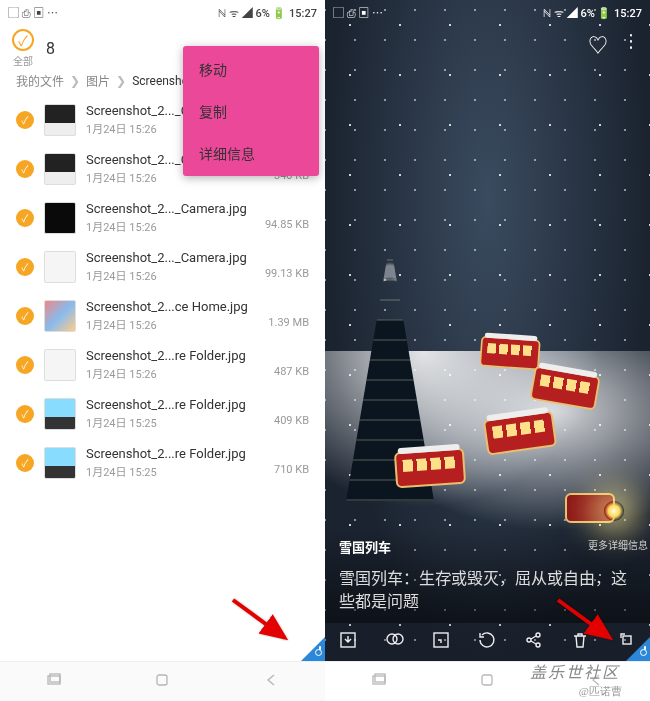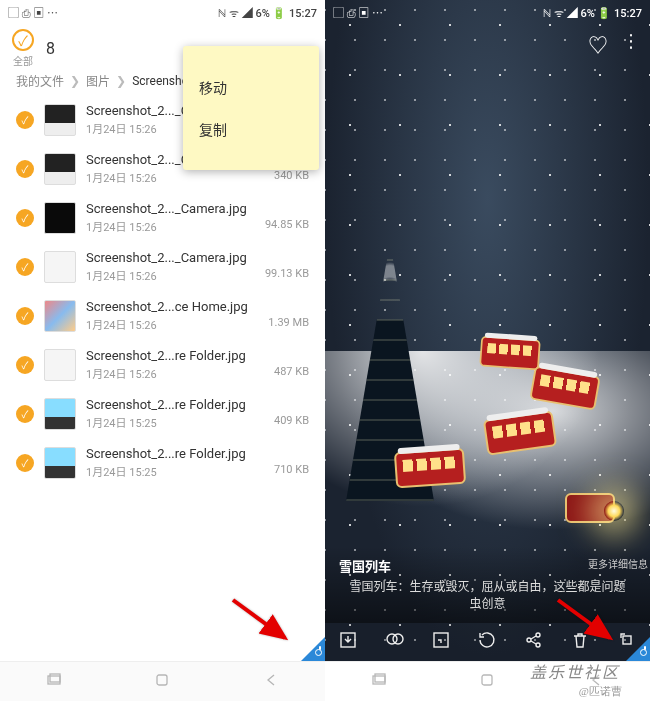--- a/index.html
+++ b/index.html
@@ -27,21 +27,21 @@
   .thumb { width: 32px; height: 32px; background: #333; border: 1px solid #ddd; border-radius: 2px; flex-shrink: 0; }
   .thumb.t1 { background: linear-gradient(#222 0 60%, #eee 60% 100%); }
   .thumb.t2 { background: #0a0a0a; }
   .thumb.t3 { background: #f5f5f5; }
   .thumb.t4 { background: linear-gradient(135deg,#e88,#8be,#fc8); }
   .thumb.t5 { background: linear-gradient(#8df 0 60%, #333 60% 100%); }
   .file-info { flex: 1; min-width: 0; }
   .file-name { font-size: 13px; color: #333; white-space: nowrap; overflow: hidden; text-overflow: ellipsis; }
   .file-meta { font-size: 11px; color: #999; display: flex; justify-content: space-between; margin-top: 2px; }
   
-  .context-menu { position: absolute; top: 46px; right: 6px; background: #fef9c3; border-radius: 3px; box-shadow: 0 2px 10px rgba(0,0,0,.3); z-index: 5; width: 136px; padding: 20px 0; }
+  .context-menu { position: absolute; top: 46px; right: 6px; background: #ec4899; border-radius: 3px; box-shadow: 0 2px 10px rgba(0,0,0,.3); z-index: 5; width: 136px; padding: 2px 0; }
   .menu-item { padding: 11px 16px; font-size: 14px; color: #333; }
   .menu-item.highlighted { outline: 3px solid #e30000; outline-offset: -2px; }
   
   .nav-bar { height: 40px; background: #fafafa; display: flex; align-items: center; justify-content: space-around; color: #888; border-top: 1px solid #eee; }
   .nav-bar svg, .nav-bar .nav-shape { opacity: .6; }
   .nav-shape { width: 14px; height: 14px; }
   
   .wallpaper-area { flex: 1; position: relative; background: radial-gradient(ellipse at 50% 30%, #3a4b5f, #1b2330 70%); overflow: hidden; }
   .snow { position: absolute; inset: 0; background-image:
     radial-gradient(circle, rgba(255,255,255,.8) 1px, transparent 1.5px),
@@ -55,22 +55,22 @@
   .train-car::before { content:''; position:absolute; top:-6px; left:2px; right:2px; height:6px; background:#eee; border-radius:3px; }
   .train-car .windows { position:absolute; top:6px; left:6px; right:6px; height:12px; background: repeating-linear-gradient(90deg, #ffe08a 0 10px, #b51f1f 10px 14px); }
   .loco { position: absolute; bottom: 130px; right: 30px; width: 60px; height: 50px; }
   .loco .body { width: 50px; height: 30px; background: #8c1515; border-radius: 6px; position: absolute; bottom: 8px; left: 5px; border:2px solid #e8c070;}
   .loco .light { width: 20px; height: 20px; background: radial-gradient(circle,#fffbe0,#ffd95a 40%, transparent 70%); border-radius:50%; position:absolute; bottom:10px; right:-4px; box-shadow:0 0 30px 15px rgba(255,236,150,.6); }
   .snow-ground { position:absolute; bottom:110px; left:0; right:0; height:200px; background: radial-gradient(ellipse at 30% 0%, rgba(255,255,255,.85), transparent 55%), radial-gradient(ellipse at 70% 30%, rgba(255,255,255,.8), transparent 60%); }
   
   .top-icons { position: absolute; top: 30px; right: 10px; display: flex; gap: 14px; z-index: 3; color: #fff; }
   
   .caption { position: absolute; bottom: 78px; left: 0; right: 0; padding: 10px 14px; color: #fff; background: linear-gradient(transparent, rgba(0,0,0,.5)); z-index:2;}
-  .caption-title { font-size: 13px; font-weight: 600; margin-bottom: 4px; }
-  .caption-sub { font-size: 12px; color: #ddd; line-height: 1.4; text-align: center; }
+  .caption-title { font-size: 13px; font-weight: 600; margin-bottom: 12px; }
+  .caption-sub { font-size: 16px; color: #ddd; line-height: 1.4; }
   .more-info { position:absolute; right:2px; top:10px; font-size:10px; color:#ccc; }
   
   .bottom-toolbar { position: absolute; bottom: 40px; left: 0; right: 0; height: 38px; display: flex; align-items: center; justify-content: space-around; color: #eee; background: rgba(0,0,0,.1); z-index:2;}
   .tool-icon { width: 20px; height: 20px; }
   
   .watermark { position: absolute; bottom: 18px; right: 30px; color: #888; font-size: 16px; letter-spacing: 2px; z-index: 9; text-shadow: 0 0 3px #fff; font-style: italic; }
   .watermark2 { position: absolute; bottom: 2px; right: 28px; color: #999; font-size: 11px; z-index: 9; font-family: Liberation Serif, serif; }
   
   .arrow { position: absolute; z-index: 8; }
   .arrow svg { filter: drop-shadow(0 0 1px rgba(0,0,0,.3)); }
@@ -192,20 +192,21 @@
             <span>1月24日 15:25</span>
             <span>710 KB</span>
           </div>
         </div>
       </div>
     </div>
 
   <div class="context-menu">
     <div class="menu-item">移动</div>
     <div class="menu-item">复制</div>
+    <div class="menu-item">详细信息</div>
   </div>
 
   <div class="corner-tri" style="bottom:40px;"></div>
   <div class="arrow" style="bottom:48px; right:28px;">
     <svg width="70" height="55">
         <defs>
           <marker id="ah1" markerWidth="8" markerHeight="8" refX="6" refY="3" orient="auto">
             <path d="M0,0 L7,3 L0,6 Z" fill="#e30000"></path>
           </marker>
         </defs>
@@ -258,21 +259,20 @@
     <div class="loco">
         <div class="body"></div>
         <div class="light"></div>
       </div>
   </div>
 
   <div class="caption">
     <span class="more-info">更多详细信息</span>
     <div class="caption-title">雪国列车</div>
     <div class="caption-sub">雪国列车：生存或毁灭，屈从或自由，这些都是问题</div>
-    <div class="caption-sub">虫创意</div>
   </div>
 
   <div class="bottom-toolbar">
     <span><svg class="tool-icon" viewBox="0 0 20 20" fill="none" stroke="#eee" stroke-width="1.4">
           <rect x="3" y="3" width="14" height="14"></rect>
           <path d="M10 6v6M7 9l3 3 3-3"></path>
         </svg></span>
     <span><svg class="tool-icon" viewBox="0 0 20 20" fill="none" stroke="#eee" stroke-width="1.4">
           <circle cx="7" cy="9" r="5"></circle>
           <circle cx="13" cy="9" r="5"></circle>

